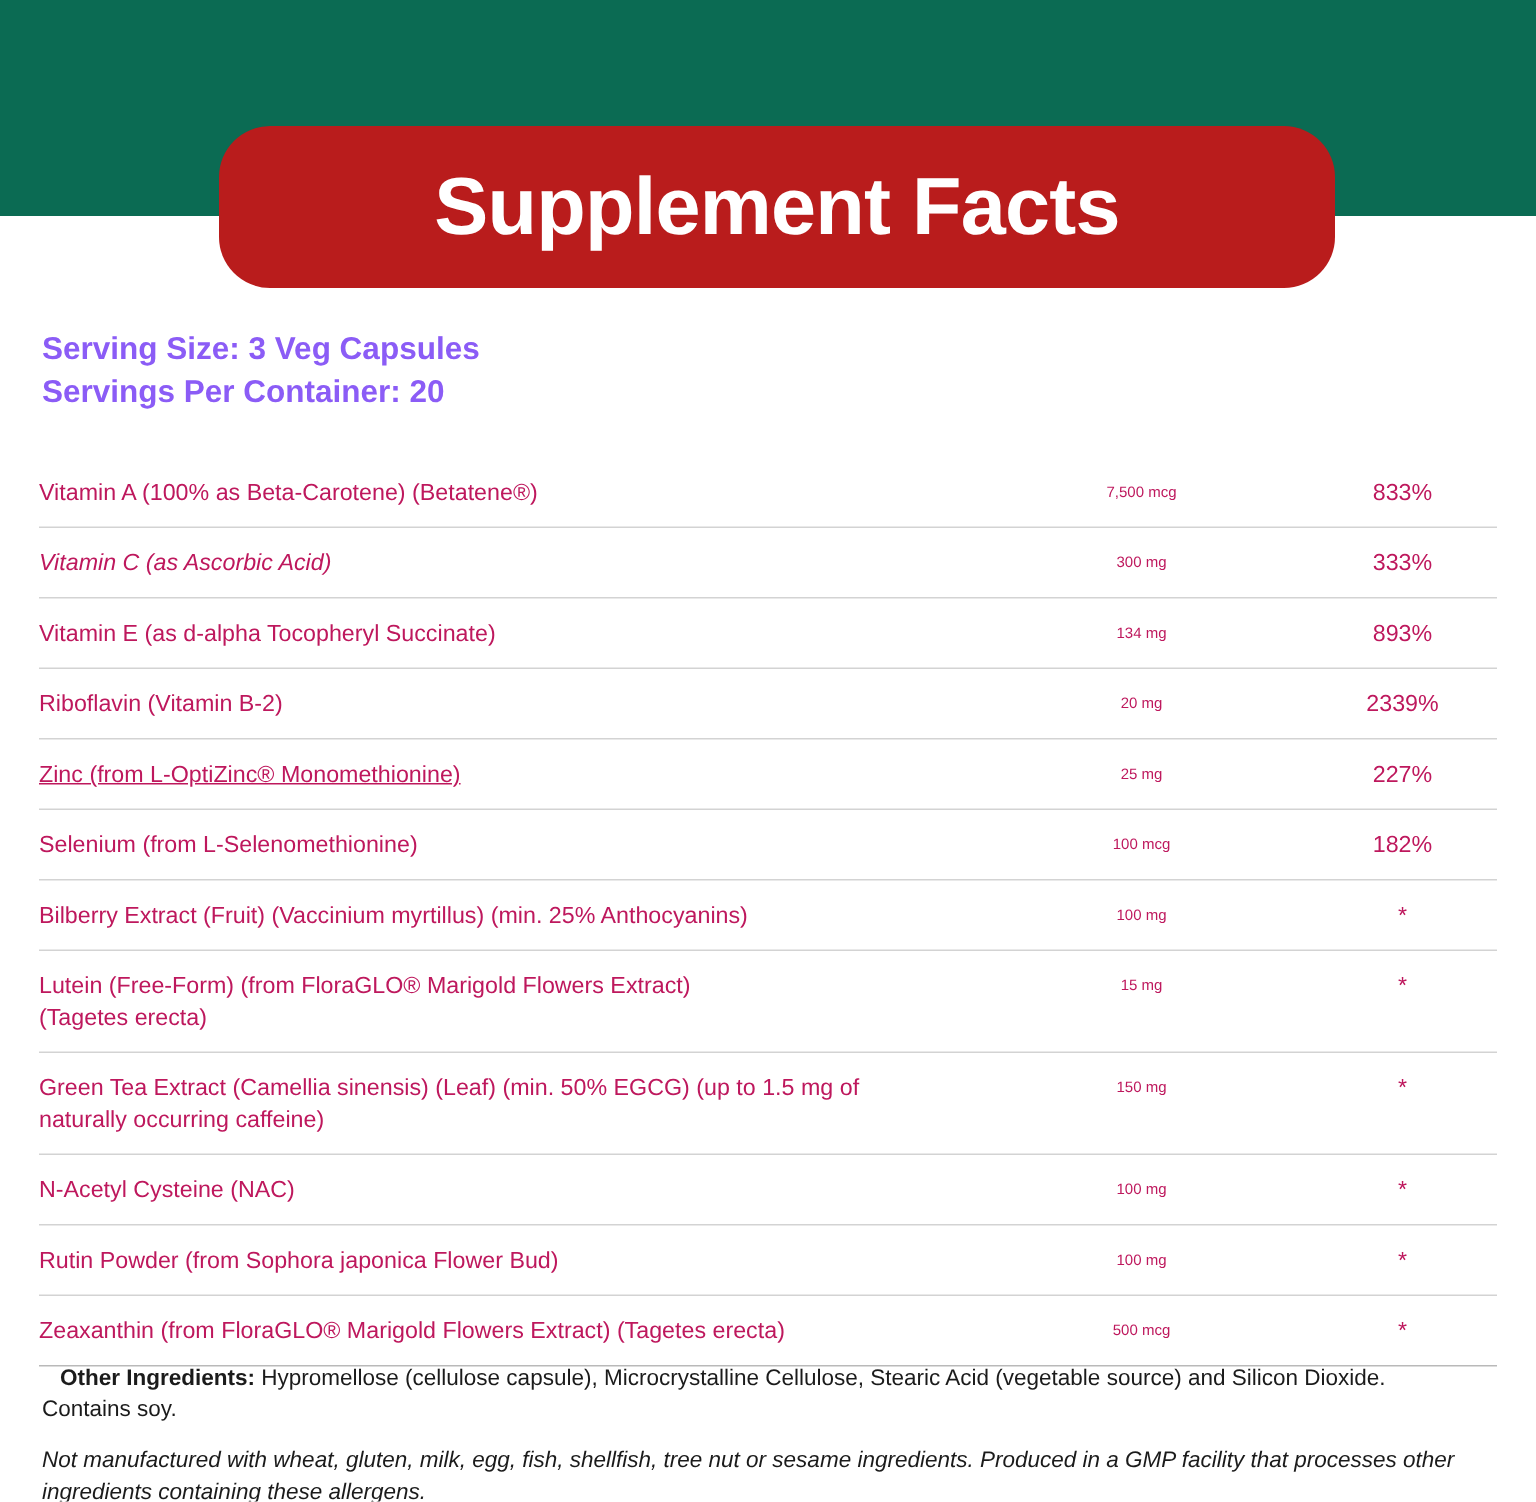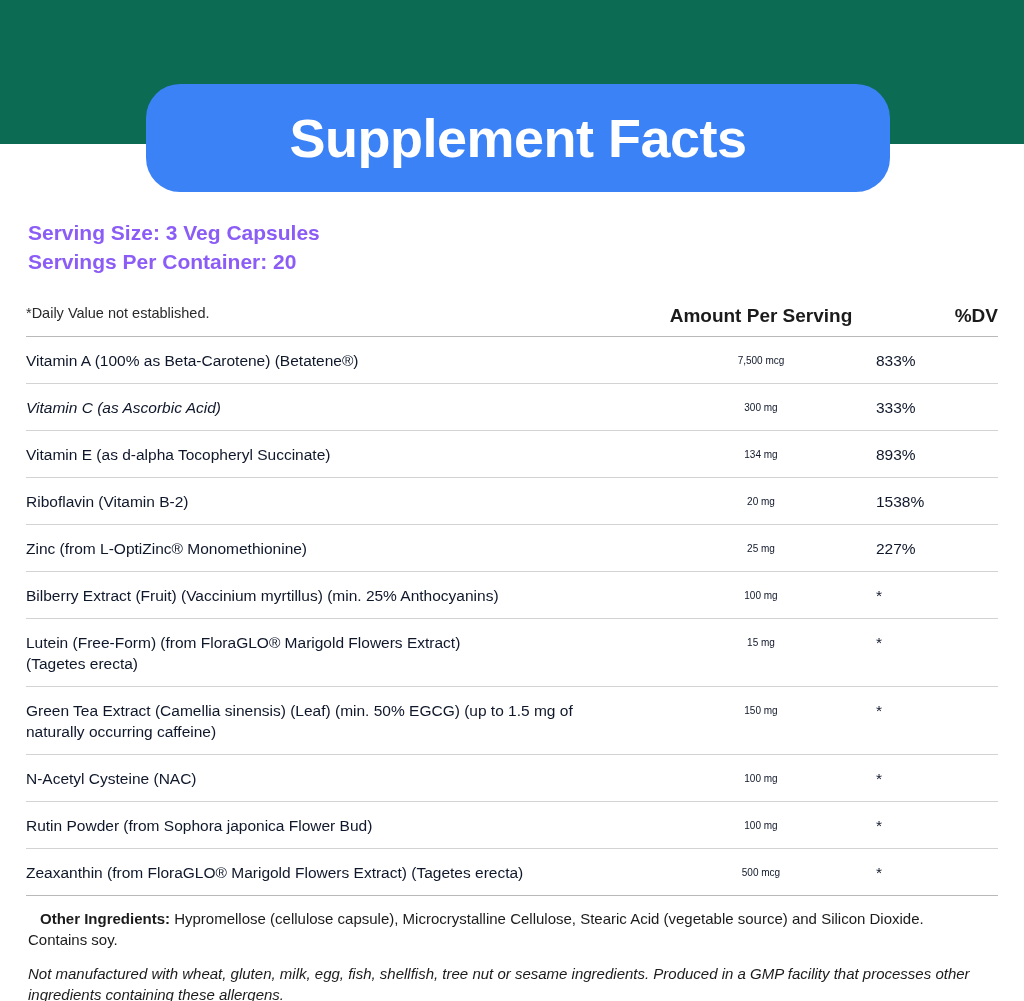--- a/index.html
+++ b/index.html
@@ -27,21 +27,21 @@
     width: 1024px;
     height: 144px;
     background: #0b6b53;
   }
   .header-tab {
     position: absolute;
     top: 84px;
     left: 146px;
     width: 744px;
     height: 108px;
-    background: #3b82f6;
+    background: #b91c1c;
     border-radius: 34px;
     display: flex;
     align-items: center;
     justify-content: center;
   }
   .header-title {
     color: #ffffff;
     font-size: 54px;
     font-weight: bold;
     letter-spacing: -0.5px;
@@ -96,29 +96,29 @@
     font-weight: bold;
     text-align: right;
     padding-right: 4px;
     color: #1b1b1b;
   }
   .row td {
     border-bottom: 1px solid #d3d3d3;
     padding-top: 13px;
     padding-bottom: 12px;
     font-size: 15.5px;
-    color: #0f172a;
+    color: #be185d;
     line-height: 21px;
   }
   .row td.amt {
     text-align: center;
     font-size: 10px;
   }
   .row td.dv {
-    text-align: left;
+    text-align: center;
     padding-right: 4px;
     font-size: 15.5px;
   }
   .row.last td {
     border-bottom: 1.5px solid #b9b9b9;
   }
   
   .footer {
     position: absolute;
     top: 908px;
@@ -155,49 +155,49 @@
     <div class="serving-line">Servings Per Container: 20</div>
   </div>
 
   <table class="facts-table">
     <colgroup>
       <col class="col-name">
       <col class="col-amt">
       <col class="col-dv">
     </colgroup>
     <tbody id="table-body">
-      <tr class="head-row">
-        <td class="daily-note">*Daily Value not established.</td>
-        <td class="head-amt">Amount Per Serving</td>
-        <td class="head-dv">%DV</td>
-      </tr>
     <tr class="row">
           <td class="name" style="white-space: pre-line;">Vitamin A (100% as Beta-Carotene) (Betatene®)</td>
           <td class="amt">7,500 mcg</td>
           <td class="dv">833%</td>
         </tr>
         <tr class="row">
           <td class="name" style="white-space: pre-line; font-style: italic;">Vitamin C (as Ascorbic Acid)</td>
           <td class="amt">300 mg</td>
           <td class="dv">333%</td>
         </tr>
         <tr class="row">
           <td class="name" style="white-space: pre-line;">Vitamin E (as d-alpha Tocopheryl Succinate)</td>
           <td class="amt">134 mg</td>
           <td class="dv">893%</td>
         </tr>
         <tr class="row">
           <td class="name" style="white-space: pre-line;">Riboflavin (Vitamin B-2)</td>
           <td class="amt">20 mg</td>
-          <td class="dv">1538%</td>
-        </tr>
-        <tr class="row">
-          <td class="name" style="white-space: pre-line;">Zinc (from L-OptiZinc® Monomethionine)</td>
+          <td class="dv">2339%</td>
+        </tr>
+        <tr class="row">
+          <td class="name" style="white-space: pre-line; text-decoration: underline;">Zinc (from L-OptiZinc® Monomethionine)</td>
           <td class="amt">25 mg</td>
           <td class="dv">227%</td>
+        </tr>
+        <tr class="row">
+          <td class="name" style="white-space: pre-line;">Selenium (from L-Selenomethionine)</td>
+          <td class="amt">100 mcg</td>
+          <td class="dv">182%</td>
         </tr>
         <tr class="row">
           <td class="name" style="white-space: pre-line;">Bilberry Extract (Fruit) (Vaccinium myrtillus) (min. 25% Anthocyanins)</td>
           <td class="amt">100 mg</td>
           <td class="dv">*</td>
         </tr>
         <tr class="row">
           <td class="name" style="white-space: pre-line;">Lutein (Free-Form) (from FloraGLO® Marigold Flowers Extract)
 (Tagetes erecta)</td>
           <td class="amt">15 mg</td>

